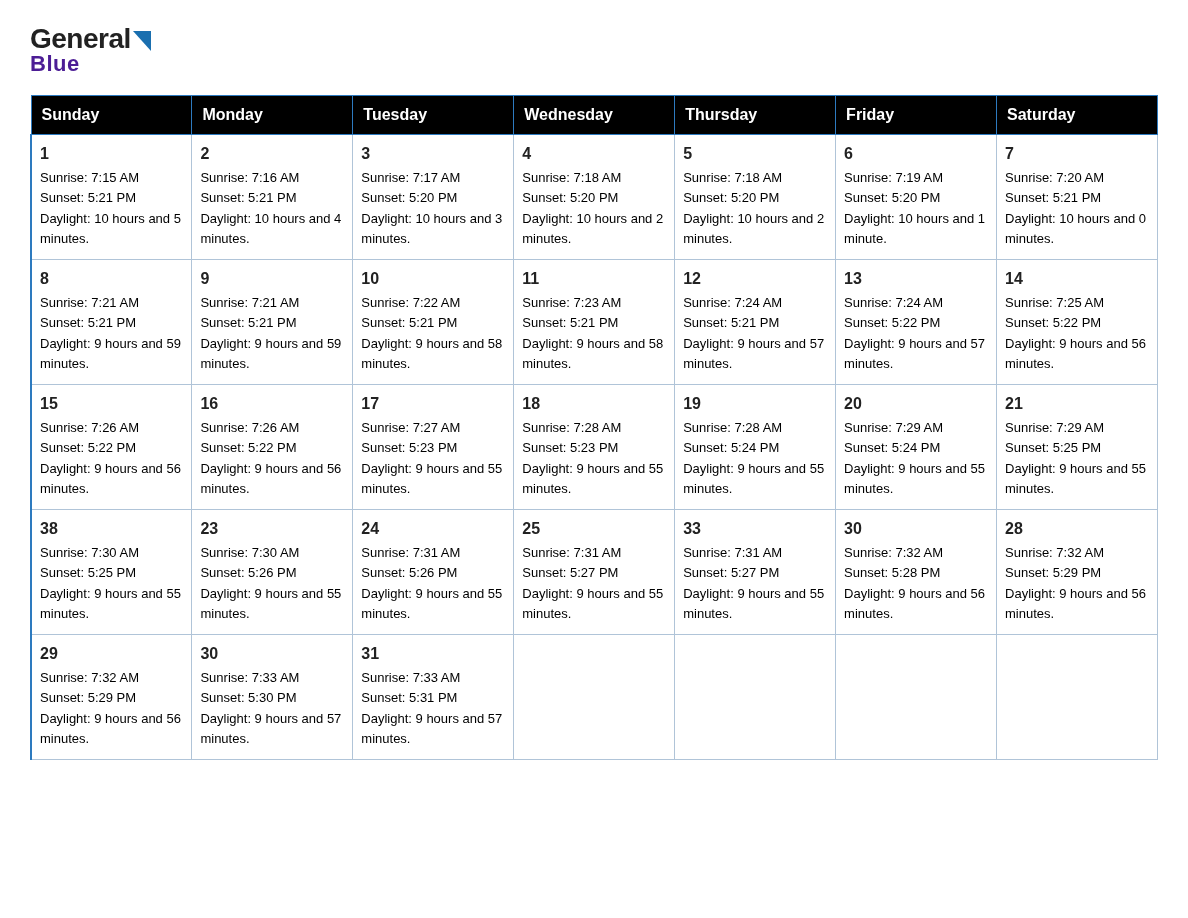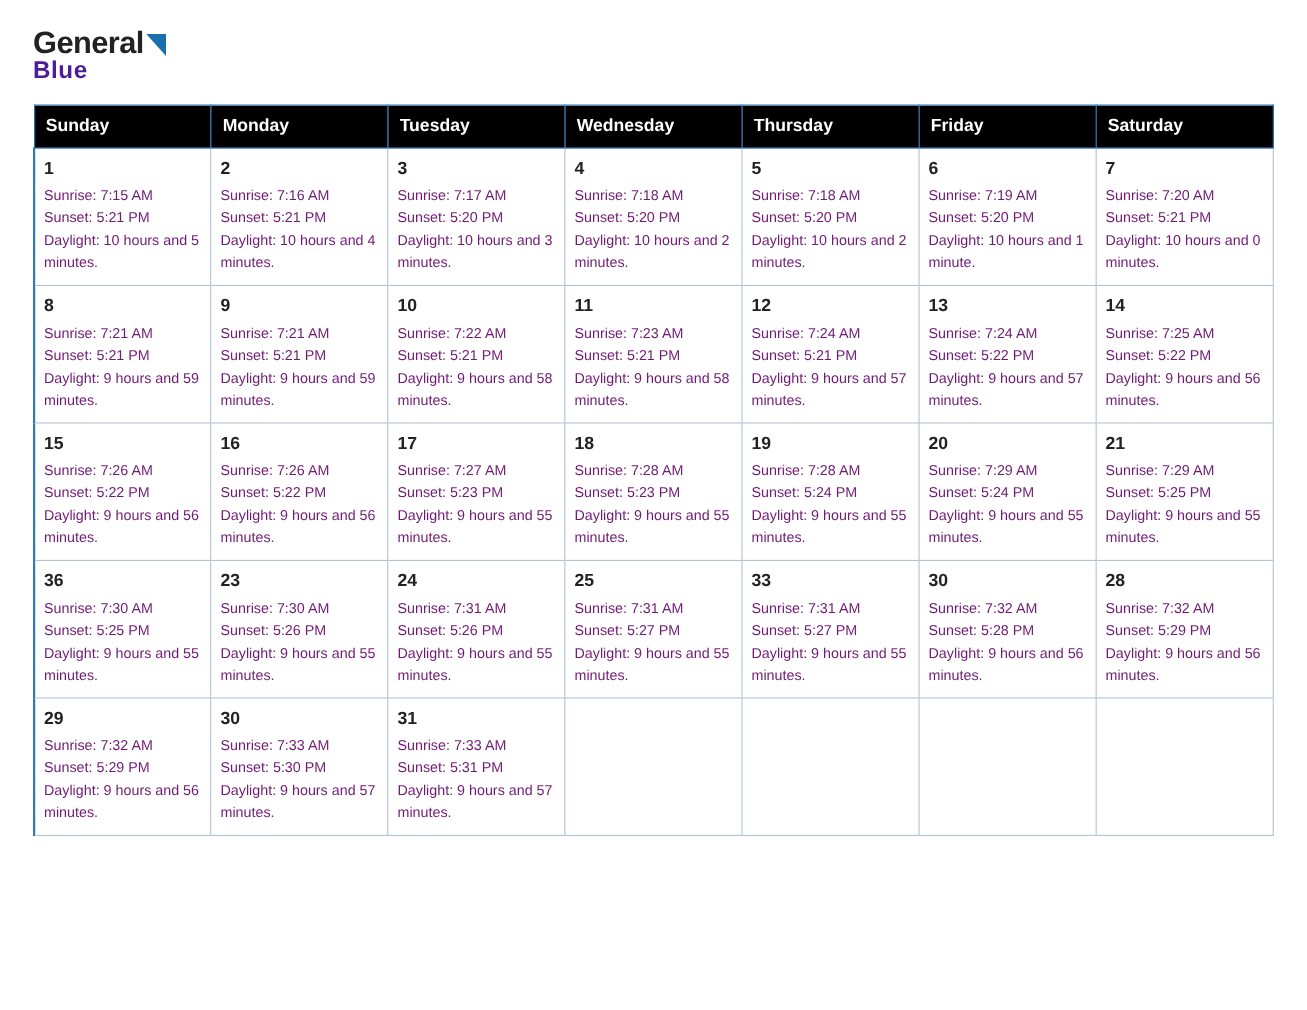--- a/index.html
+++ b/index.html
@@ -85,21 +85,21 @@
     }
     .day-num {
       font-size: 16px;
       font-weight: bold;
       color: #222;
       display: block;
       margin-bottom: 2px;
     }
     .day-info {
       font-size: 13px;
-      color: #701a75;
+      color: #000000;
       line-height: 1.55;
     }
     .last-row td {
       height: 115px;
     }
   </style>
 </head>
 <body>
 
 <div class="header">
@@ -215,21 +215,21 @@
         <span class="day-num">20</span>
         <span class="day-info">Sunrise: 7:29 AM<br>Sunset: 5:24 PM<br>Daylight: 9 hours and 55 minutes.</span>
       </td>
         <td>
         <span class="day-num">21</span>
         <span class="day-info">Sunrise: 7:29 AM<br>Sunset: 5:25 PM<br>Daylight: 9 hours and 55 minutes.</span>
       </td>
       </tr>
       <tr>
         <td>
-        <span class="day-num">36</span>
+        <span class="day-num">38</span>
         <span class="day-info">Sunrise: 7:30 AM<br>Sunset: 5:25 PM<br>Daylight: 9 hours and 55 minutes.</span>
       </td>
         <td>
         <span class="day-num">23</span>
         <span class="day-info">Sunrise: 7:30 AM<br>Sunset: 5:26 PM<br>Daylight: 9 hours and 55 minutes.</span>
       </td>
         <td>
         <span class="day-num">24</span>
         <span class="day-info">Sunrise: 7:31 AM<br>Sunset: 5:26 PM<br>Daylight: 9 hours and 55 minutes.</span>
       </td>

